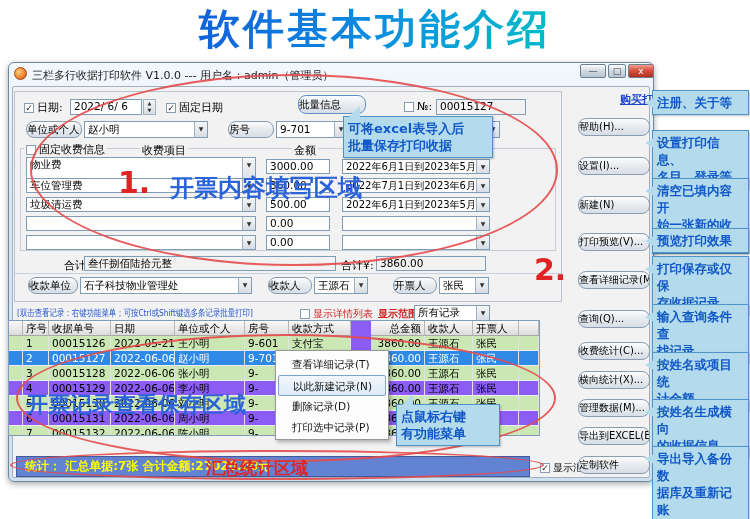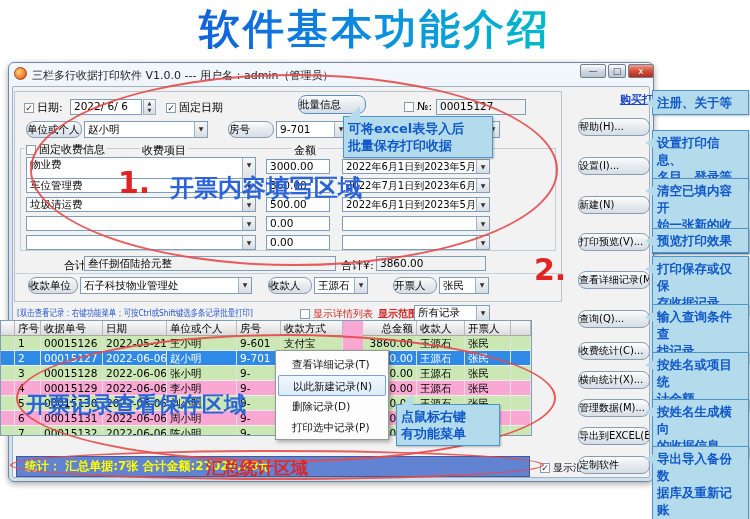--- a/index.html
+++ b/index.html
@@ -45,21 +45,21 @@
   .spin { position:absolute; width:13px; background:linear-gradient(#f6f6f6,#d8dde4);
     border:1px solid #9fb2c4; font-size:5px; color:#333; text-align:center; line-height:7px; }
   .btn3d { position:absolute; background:linear-gradient(#fcfcfc,#e8ecf0 45%,#d7dee6);
     border:1px solid #889cb2; border-radius:8px; font-size:10.5px; text-align:left;
     color:#000; white-space:nowrap; overflow:hidden; }
   .panel { position:absolute; border:1px solid #b9c4cf; }
   .groupbox { position:absolute; border:1px solid #c3cdd7; }
   .link { position:absolute; font-size:11px; font-weight:bold; color:#1b46c8; text-decoration:underline; white-space:nowrap; }
 
   
-  .table { position:absolute; left:0; top:320px; width:532px; height:116px; background:#f9a8d4;
+  .table { position:absolute; left:8px; top:320px; width:532px; height:116px; background:#8b5cf6;
     border:1px solid #7f9db9; overflow:hidden; font-size:10.5px; }
   .trow { display:flex; height:15px; line-height:15px; white-space:nowrap; }
   .trow > div { padding-left:3px; border-right:1px solid #e2e2e2; border-bottom:1px solid #ececec; overflow:hidden; }
   .thead > div { background:linear-gradient(#fafafa,#dcdcdc); border-right:1px solid #b8b8b8;
     border-bottom:1px solid #a8a8a8; }
   .green  { background:#cbe8b4; }
   .sel { background:#2e8ae6; color:#fff; }
   .c0{width:14px;} .c1{width:26px;} .c2{width:62px;} .c3{width:64px;} .c4{width:70px;}
   .c5{width:44px;} .c6{width:62px;} .c7{width:54px; text-align:right; padding-right:3px;margin-left:20px;}
   .c8{width:48px;} .c9{width:46px;} .cf{flex:1;}

